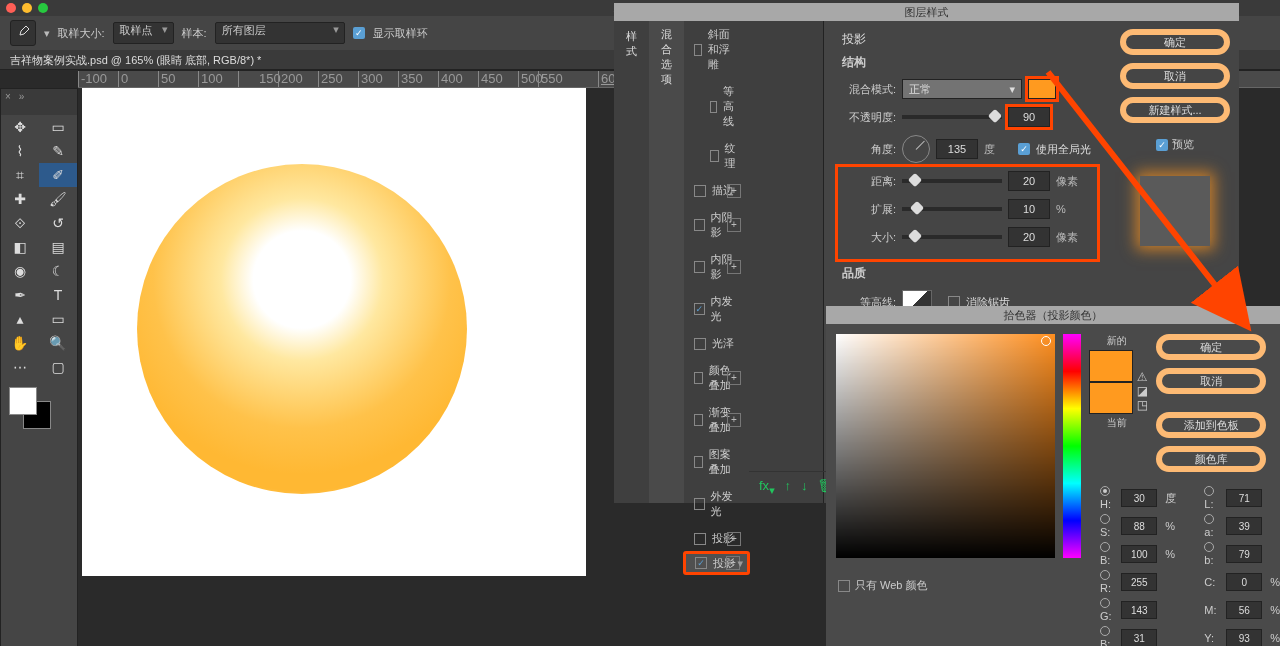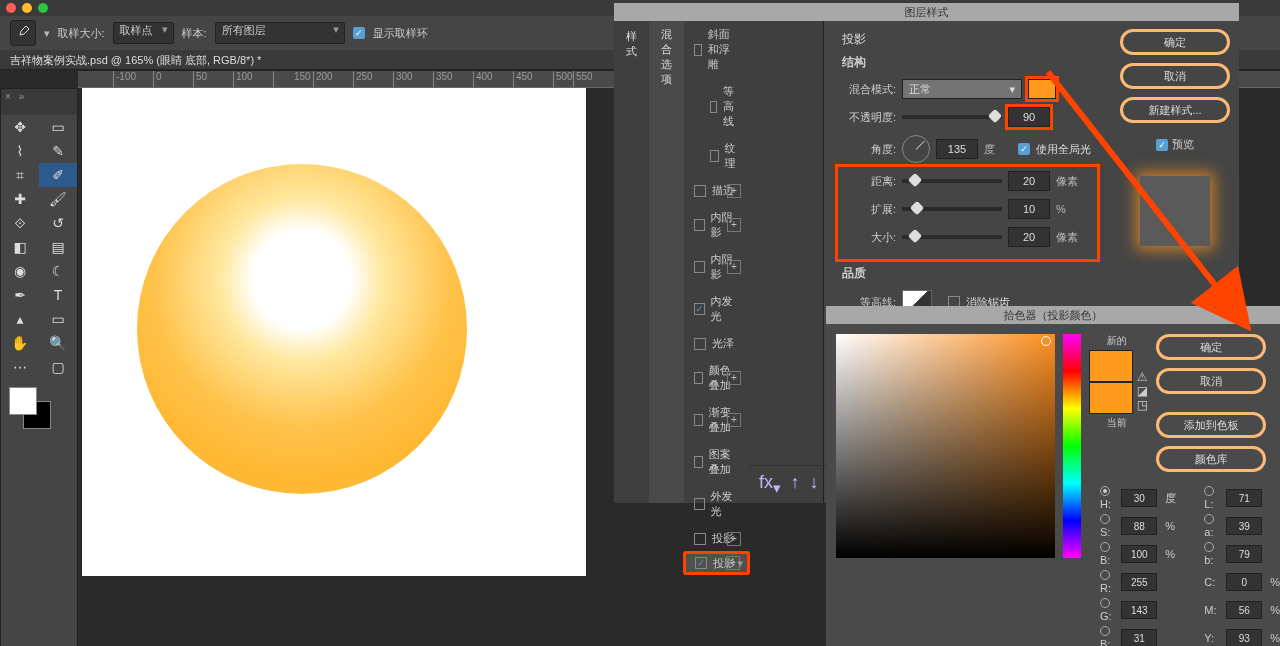--- a/index.html
+++ b/index.html
@@ -13,21 +13,21 @@
   .opt-bar { height:34px; background:#454545; display:flex; align-items:center; padding:0 10px; gap:8px;}
   .eye-tool { width:26px; height:26px; background:#333; border:1px solid #222; border-radius:3px; display:flex; align-items:center; justify-content:center;}
   .lbl { color:#ccc; font-size:11px;}
   .sel { background:#333; border:1px solid #222; height:22px; padding:0 20px 0 6px; color:#ccc; font-size:11px; border-radius:2px; position:relative;}
   .sel::after{content:"▾"; position:absolute; right:5px; color:#999;}
   .chk { width:12px; height:12px; background:#5a9fd4; border-radius:2px; display:inline-flex; align-items:center; justify-content:center; color:#fff; font-size:9px;}
   
   .doc-tab { height:20px; background:#3a3a3a; color:#ddd; font-size:11px; padding:3px 10px; border-bottom:1px solid #222;}
   
   .ruler-h { height:18px; background:#4a4a4a; border-top:1px solid #222; border-bottom:1px solid #666; margin-left:78px; position:relative; overflow:hidden;}
-  .ruler-tick { position:absolute; top:0; color:#999; font-size:10px; border-left:1px solid #888; height:18px; padding-left:2px;margin-left:35px;}
+  .ruler-tick { position:absolute; top:0; color:#999; font-size:13px; border-left:1px solid #888; height:18px; padding-left:2px;}
   
   .main { position:absolute; top:88px; left:0; right:0; bottom:0;}
   .toolbox { position:absolute; left:0; top:0; width:78px; background:#454545; height:560px; border:1px solid #222;}
   .tool-tabs { height:14px; background:#3a3a3a; display:flex; align-items:center; padding:0 4px; gap:8px;}
   .tab-x { color:#999; font-size:10px;}
   .tool-hdr { height:12px; background:#3a3a3a;}
   .tool-grid { display:grid; grid-template-columns:1fr 1fr; gap:0;}
   .tool { height:24px; display:flex; align-items:center; justify-content:center; font-size:14px; color:#ddd;}
   .tool.active { background:#2d5a8c;}
   .swatches { padding:6px; position:relative; height:60px;}
@@ -44,21 +44,21 @@
   .ls-left { width:210px; background:#3f3f3f; border-right:1px solid #222; display:flex; flex-direction:row;}
   .ls-left-hdr { padding:8px 12px; font-size:11px; color:#ddd;}
   .ls-left-sub { padding:6px 12px; font-size:11px; color:#ddd; background:#4a4a4a;}
   .ls-item { padding:6px 10px; font-size:11px; color:#ccc; display:flex; align-items:center; gap:6px; position:relative;}
   .ls-item.ind { padding-left:26px;}
   .ls-item .box { width:12px; height:12px; border:1px solid #888; display:inline-flex; align-items:center; justify-content:center; font-size:9px; color:#6cf;}
   .ls-item.checked .box::before{content:"✓"; color:#5a9fd4;}
   .ls-item .plus { position:absolute; right:8px; width:14px; height:14px; border:1px solid #777; color:#bbb; font-size:10px; text-align:center; line-height:12px;}
   .ls-item.sel { background:#505050;}
   .ls-item.hl { outline:3px solid #ff4400; outline-offset:-2px;}
-  .ls-foot { margin-top:auto; padding:6px 10px; display:flex; gap:10px; color:#c4b5fd; font-size:18px; border-top:1px solid #333;}
+  .ls-foot { margin-top:auto; padding:6px 10px; display:flex; gap:10px; color:#22c55e; font-size:13px; border-top:1px solid #333;}
   .ls-foot .trash{ margin-left:auto;}
   
   .ls-mid { flex:1; padding:10px 18px; font-size:11px; color:#ddd;}
   .sect-title { font-size:12px; margin-bottom:6px;}
   .sect-sub { font-size:12px; color:#ccc; margin-bottom:8px;font-weight:bold;}
   .row { display:flex; align-items:center; margin-bottom:8px; gap:6px;}
   .row .rlabel { width:54px; text-align:right; color:#ccc;}
   .inp { background:#333; border:1px solid #222; height:20px; width:42px; color:#ddd; text-align:center; font-size:11px;}
   .inp.hl { outline:3px solid #ff4400;}
   .dd { background:#737373; border:1px solid #222; height:20px; width:120px; color:#ddd; padding:0 6px; font-size:11px; display:flex; align-items:center; justify-content:space-between;}
@@ -67,21 +67,21 @@
   .slider { flex:1; height:4px; background:#2a2a2a; position:relative; max-width:100px;}
   .slider .knob { position:absolute; width:10px; height:10px; background:#ddd; border-radius:2px; top:-4px; transform:rotate(45deg);}
   .angle-dial { width:28px; height:28px; border:1px solid #888; border-radius:50%; position:relative;}
   .angle-dial::after{content:""; position:absolute; width:12px; height:1px; background:#ccc; left:50%; top:50%; transform-origin:left; transform:rotate(-45deg);}
   .unit { color:#bbb; font-size:11px; width:28px;}
   .group-hl { outline:3px solid #ff4400; padding:4px; margin:-4px;}
   .contour { width:30px; height:24px; background:linear-gradient(135deg,#fff 50%,#333 50%); border:1px solid #666;}
   .slider-long { width:100px; }
   
   .ls-right { width:128px; padding:8px; display:flex; flex-direction:column; gap:8px; align-items:center;}
-  .ps-btn { width:110px; height:26px; border:3px solid #fdba74; border-radius:14px; background:transparent; color:#ddd; font-size:11px; display:flex; align-items:center; justify-content:center;}
+  .ps-btn { width:110px; height:26px; border:6px solid #fdba74; border-radius:14px; background:transparent; color:#ddd; font-size:11px; display:flex; align-items:center; justify-content:center;}
   .preview-lbl { display:flex; align-items:center; gap:4px; margin-top:6px;}
   .preview-box { width:70px; height:70px; background:#5a5a5a; box-shadow:0 0 14px 4px rgba(255,150,30,0.7); margin-top:16px;}
   
   .cp-dialog { position:absolute; left:826px; top:306px; width:454px; height:340px; background:#4a4a4a;}
   .cp-title { height:18px; background:#a8a8a8; text-align:center; color:#333; font-size:11px; line-height:18px;}
   .cp-body { padding:10px; display:flex; gap:8px;}
   .cp-field { width:224px; height:224px; position:relative; background:linear-gradient(to top, #000, transparent), linear-gradient(to right, #fff, #ff8f1f);}
   .cp-cursor { position:absolute; width:10px; height:10px; border:1px solid #fff; border-radius:50%; right:4px; top:2px;}
   .cp-hue { width:18px; height:224px; background:linear-gradient(to bottom, #f0f, #f00, #ff0, #0f0, #0ff, #00f, #f0f);}
   .cp-swatches { width:56px;}
@@ -367,20 +367,26 @@
       <div style="font-size:10px;text-align:center;margin-top:2px">当前</div>
       <div class="cp-warn" style="margin-top:-60px;margin-left:48px">⚠<br>◪<br>◳</div>
     </div>
     <div class="cp-right">
       <div class="ps-btn">确定</div>
       <div class="ps-btn">取消</div>
       <div class="ps-btn" style="margin-top:10px">添加到色板</div>
       <div class="ps-btn">颜色库</div>
     </div>
   </div>
+  <div style="padding:0 12px">
+    <div class="web-only">
+      <span style="width:12px;height:12px;border:1px solid #888;display:inline-block"></span>
+      <span>只有 Web 颜色</span>
+    </div>
+  </div>
 </div>
 
 <div class="cp-vals">
   <div class="cp-val-grid">
     <span><span class="radio on"></span> <span>H:</span></span>
       <input class="vinp" value="30" style="">
       <span>度</span>
       <span></span>
       <span><span class="radio"></span> <span>L:</span></span>
       <input class="vinp" value="71" style="">

